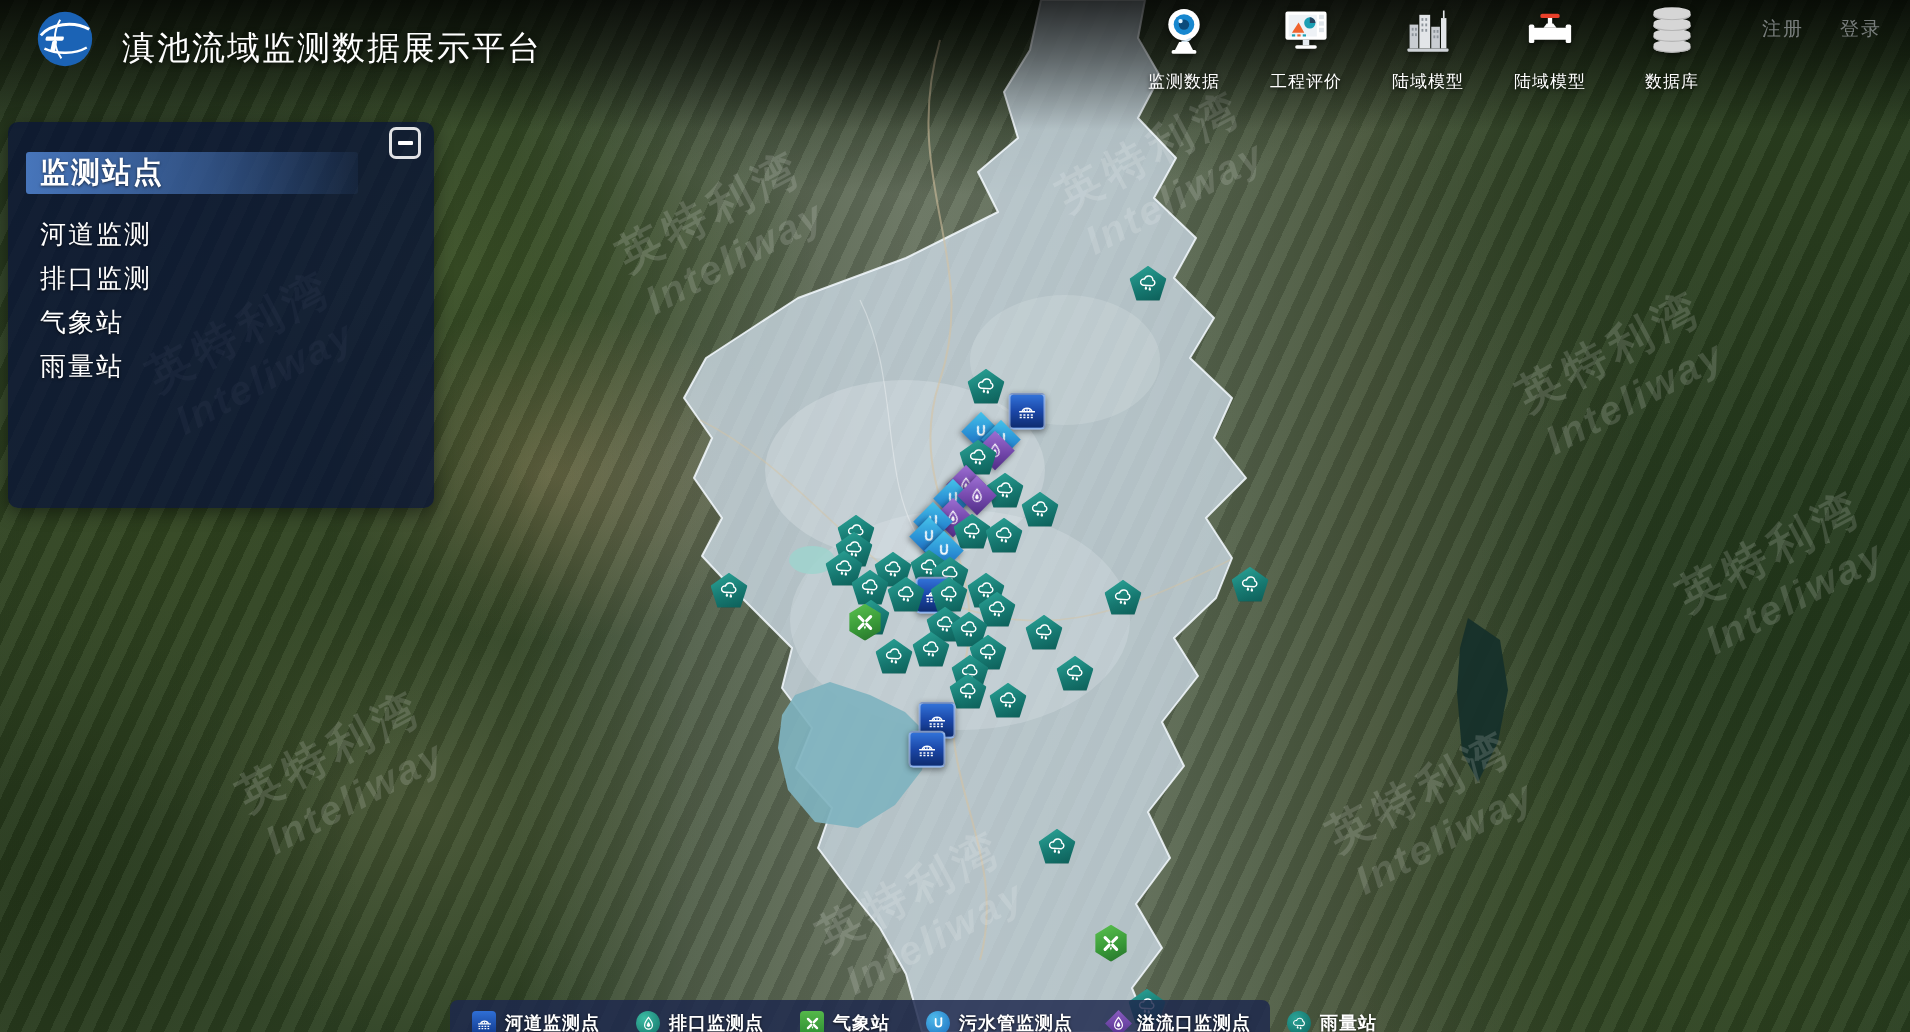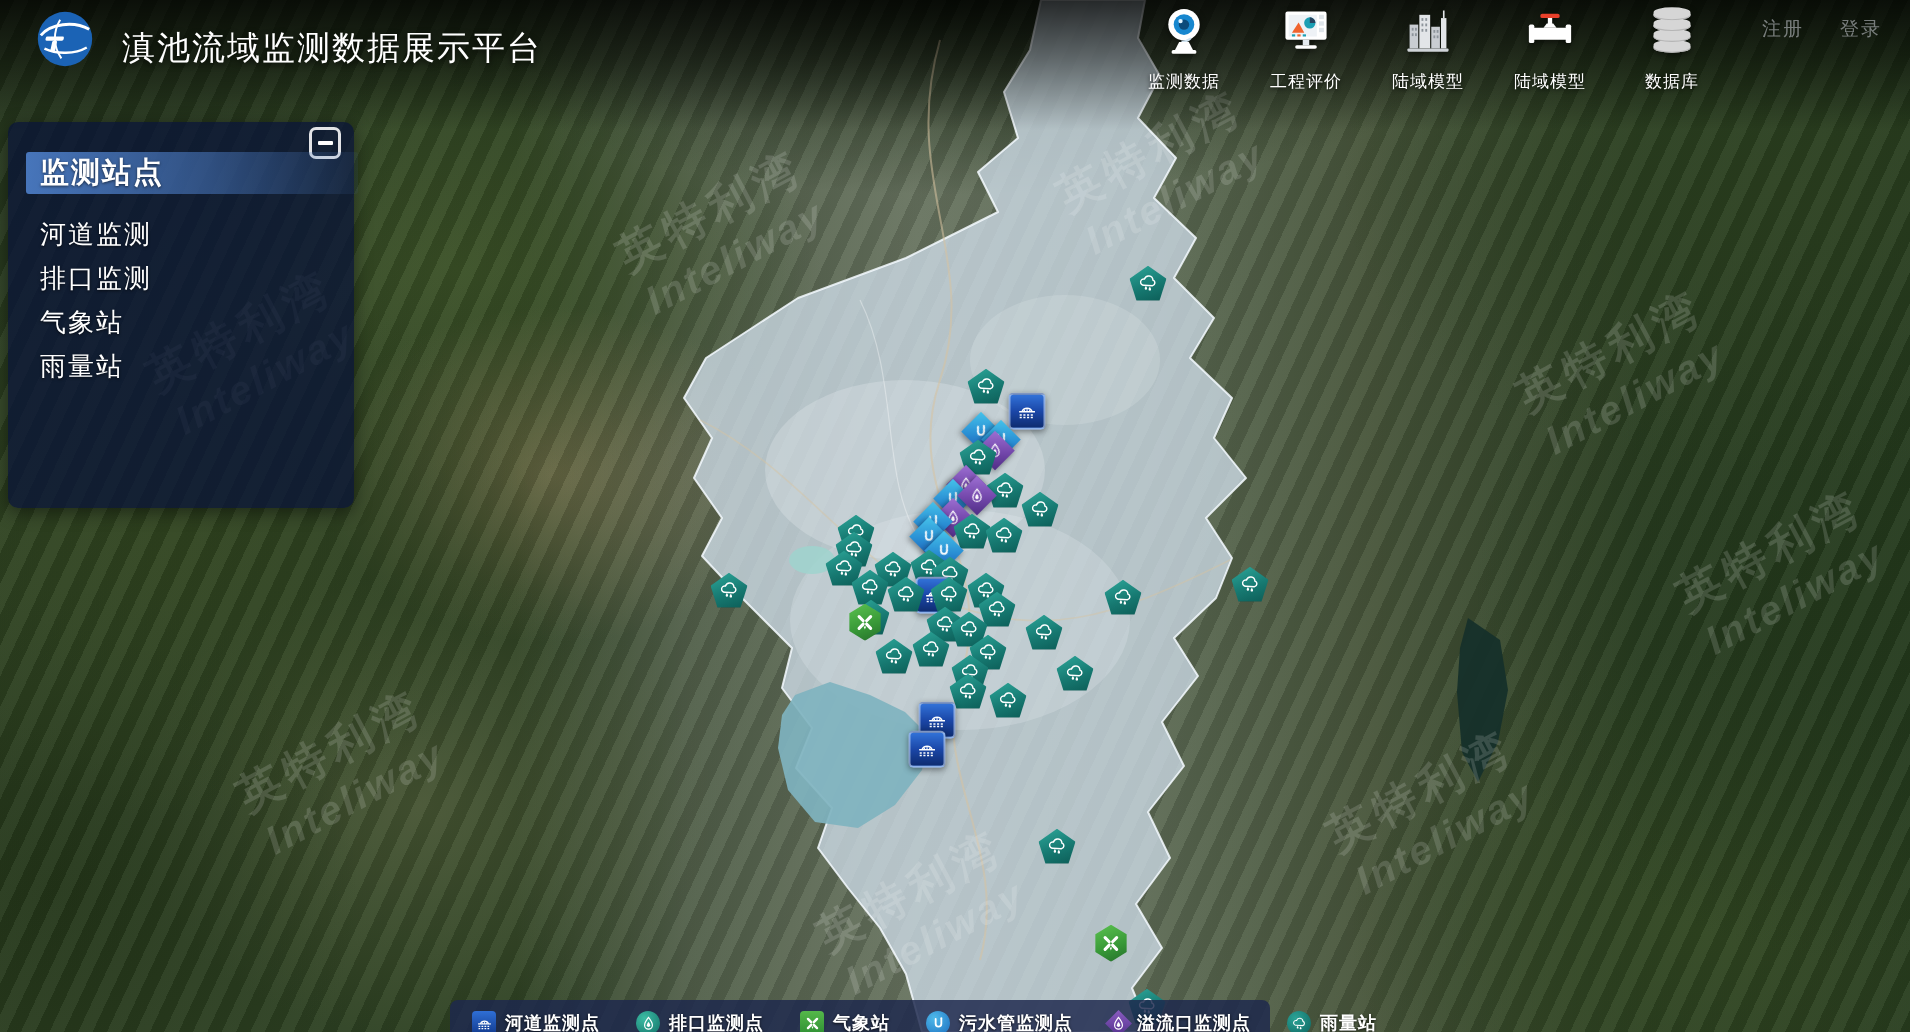--- a/index.html
+++ b/index.html
@@ -47,21 +47,21 @@
   .nav { position:absolute; right:190px; top:4px; display:flex; gap:26px; }
   .nav-item { width:96px; display:flex; flex-direction:column; align-items:center; cursor:pointer; }
   .nav-icon { width:52px; height:52px; filter:drop-shadow(0 2px 3px rgba(0,0,0,.5)); }
   .nav-label { margin-top:14px; font-size:17px; color:#ffffff; text-shadow:0 1px 4px rgba(0,0,0,.9);
     letter-spacing:1px; }
 
   .auth { position:absolute; right:28px; top:16px; display:flex; gap:36px; }
   .auth a { font-size:19px; color:rgba(205,210,216,.55); text-decoration:none; letter-spacing:2px; }
 
   
-  .panel { position:absolute; left:8px; top:122px; width:346px; height:386px; z-index:15;
+  .panel { position:absolute; left:8px; top:122px; width:426px; height:386px; z-index:15;
     background:rgba(9,20,55,.76); border-radius:10px; box-shadow:0 4px 18px rgba(0,0,0,.45); }
   .panel-collapse { position:absolute; right:13px; top:5px; width:32px; height:32px;
     border:3px solid rgba(255,255,255,.88); border-radius:7px; cursor:pointer;
     display:flex; align-items:center; justify-content:center; }
   .panel-collapse .bar { width:15px; height:4px; background:#ffffff; border-radius:1px; }
   .panel-titlebar { position:absolute; left:18px; top:30px; width:332px; height:42px;
     background:linear-gradient(90deg, rgba(74,122,194,.95) 0%, rgba(74,122,194,.55) 55%, rgba(74,122,194,.08) 100%);
     border-radius:3px; display:flex; align-items:center; }
   .panel-title { font-size:29px; font-weight:bold; color:#ffffff; padding-left:14px;
     letter-spacing:2px; text-shadow:0 1px 3px rgba(0,0,0,.6); }

